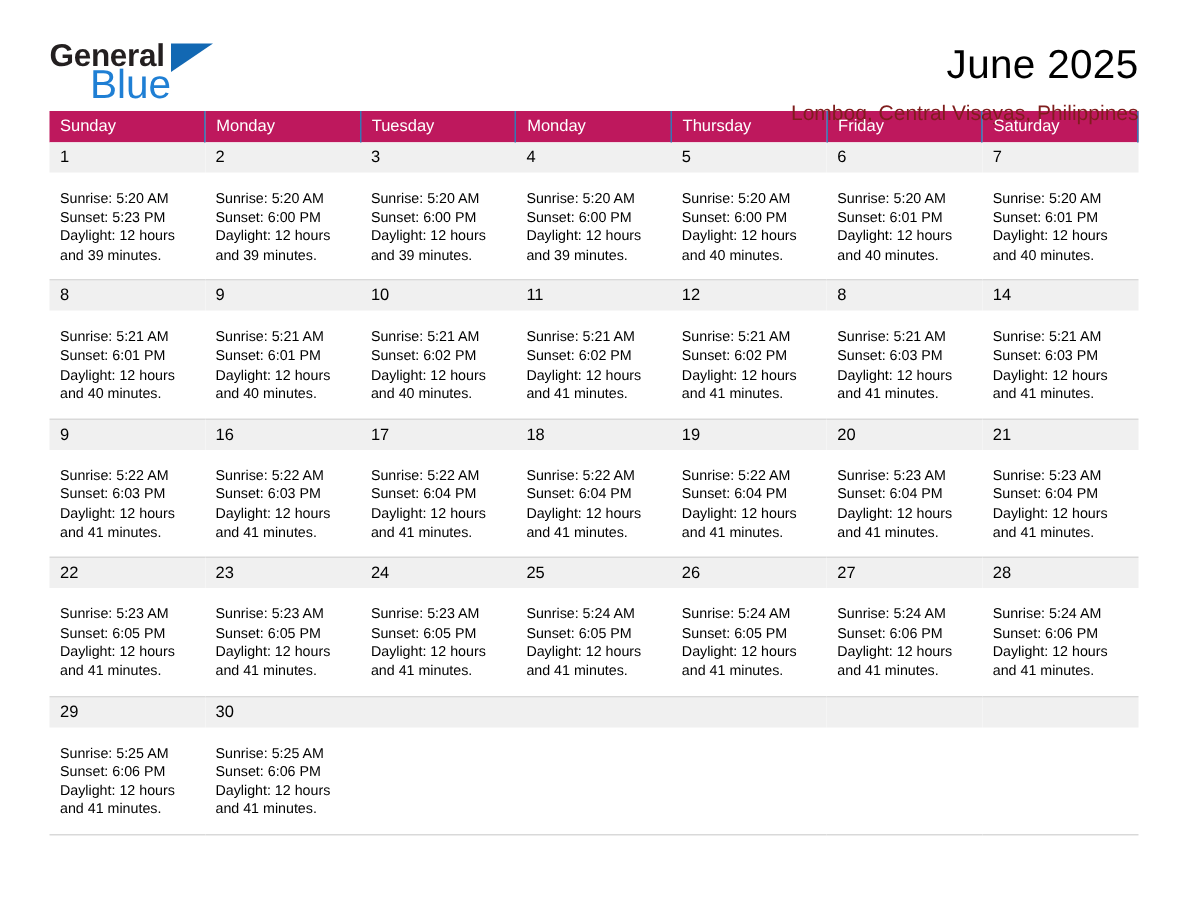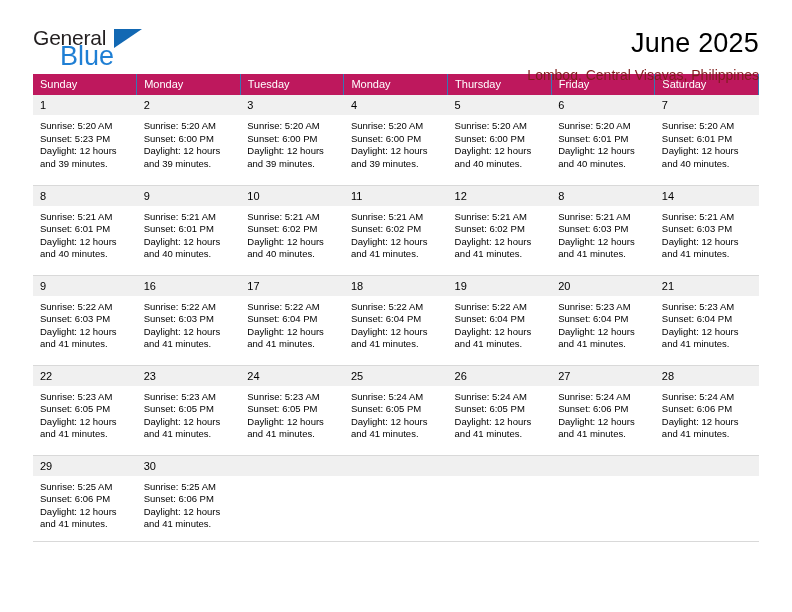--- a/index.html
+++ b/index.html
@@ -24,21 +24,21 @@
     justify-content: space-between;
     height: 74px;
     padding-top: 26px;
   }
   .logo { position: relative; width: 150px; }
   .logo-general {
     font-size: 21px;
     color: #231f20;
     letter-spacing: -0.2px;
     line-height: 23px;
-    font-weight: 400;
+    font-weight: 700;
   }
   .logo-blue {
     font-size: 27px;
     color: #1f7fd4;
     line-height: 21px;
     margin-left: 27px;
     margin-top: -3px;
     font-weight: 400;
   }
   .logo-triangle {
@@ -94,21 +94,21 @@
   .daynum {
     background: #f0f0f0;
     font-size: 11px;
     line-height: 12px;
     padding: 4px 0 4px 7px;
     height: 20px;
     color: #000;
   }
   td.day.empty .daynum { background: #f0f0f0; }
   .events {
-    padding: 5px 6px 9px 7px;
+    padding: 12px 6px 9px 7px;
     font-size: 9.5px;
     line-height: 12.6px;
     color: #000;
   }
   .events div { white-space: nowrap; }
   tr.week { height: 90px; }
   tr.week.last { height: 86px; }
 </style>
 </head>
 <body>

